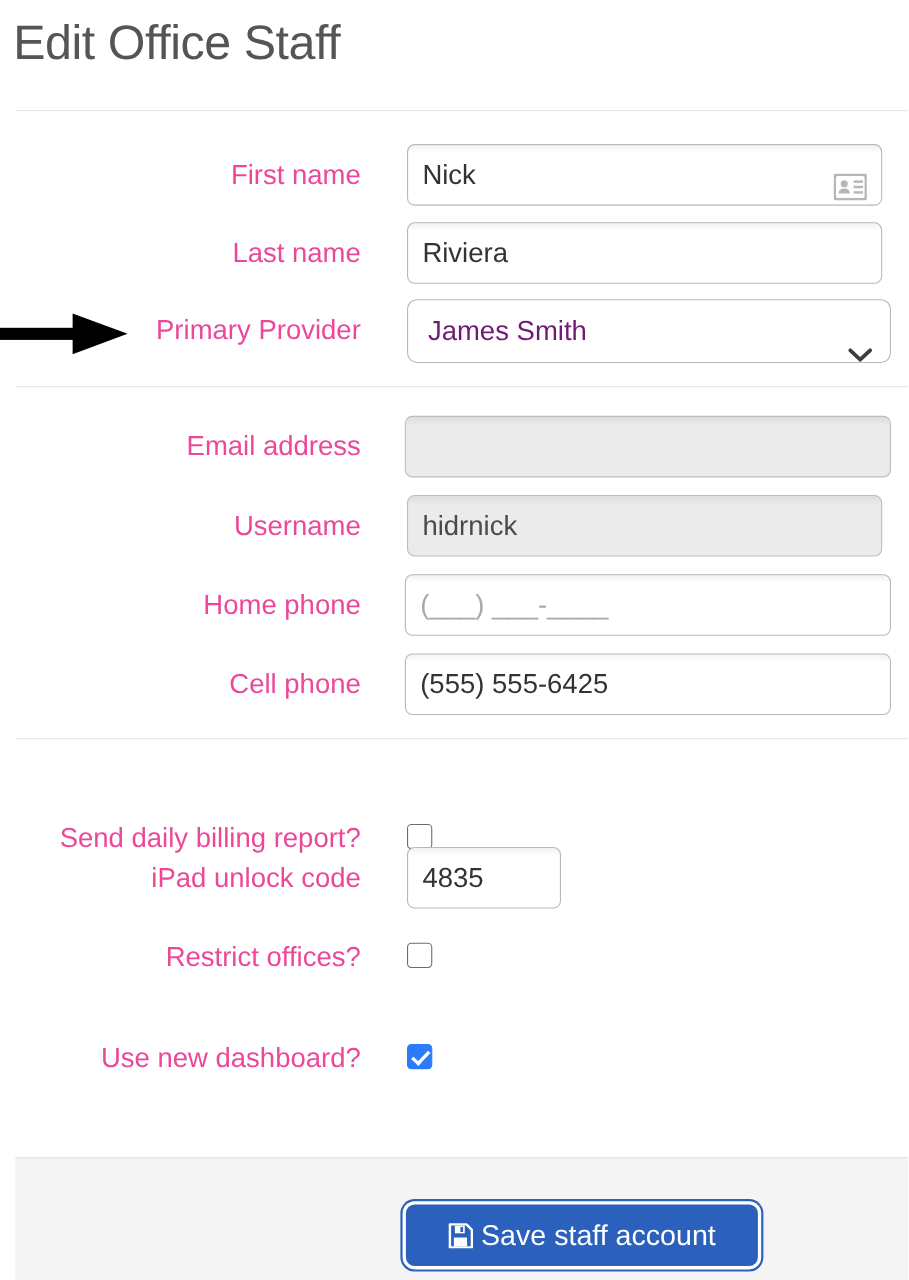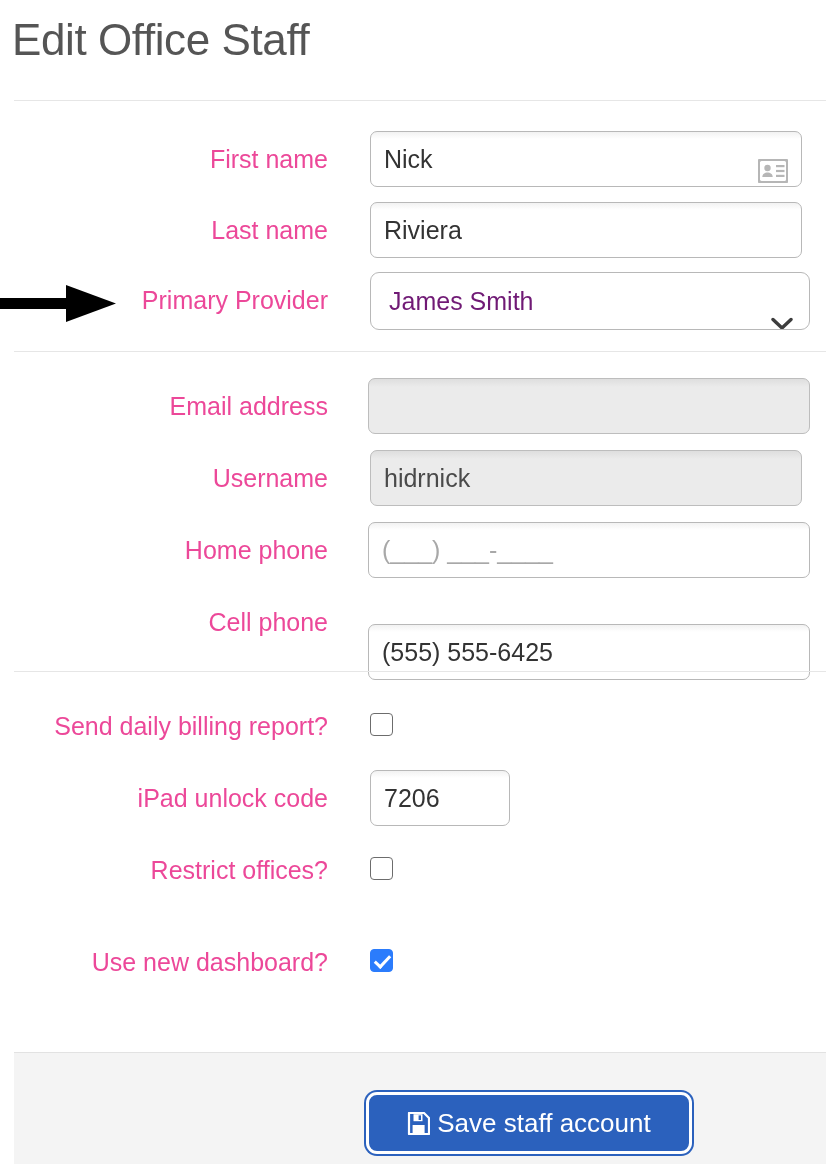--- a/index.html
+++ b/index.html
@@ -286,40 +286,40 @@
     <div class="control-wrap" style="left:368px;">
       <div class="text-input" style="width:442px;">
         <span class="placeholder">(___) ___-____</span>
       </div>
     </div>
   </div>
 
   <div class="row" style="top:594px;">
     <div class="field-label">Cell phone</div>
     <div class="control-wrap" style="left:368px;">
-      <div class="text-input" style="width:442px;margin-top:30px;">
+      <div class="text-input" style="width:442px;">
         <span>(555) 555-6425</span>
       </div>
     </div>
   </div>
 
   <div class="divider" id="divider-options"></div>
 
-  <div class="row" style="top:698px;padding-left:16px;">
+  <div class="row" style="top:734px;padding-left:16px;">
     <div class="field-label">Send daily billing report?</div>
     <div class="control-wrap" style="top:15px;">
       <div class="checkbox"></div>
     </div>
   </div>
 
   <div class="row" style="top:770px;">
     <div class="field-label">iPad unlock code</div>
     <div class="control-wrap">
       <div class="code-input">
-        <span>7206</span>
+        <span>4835</span>
       </div>
     </div>
   </div>
 
   <div class="row" style="top:842px;">
     <div class="field-label">Restrict offices?</div>
     <div class="control-wrap" style="top:15px;">
       <div class="checkbox"></div>
     </div>
   </div>

